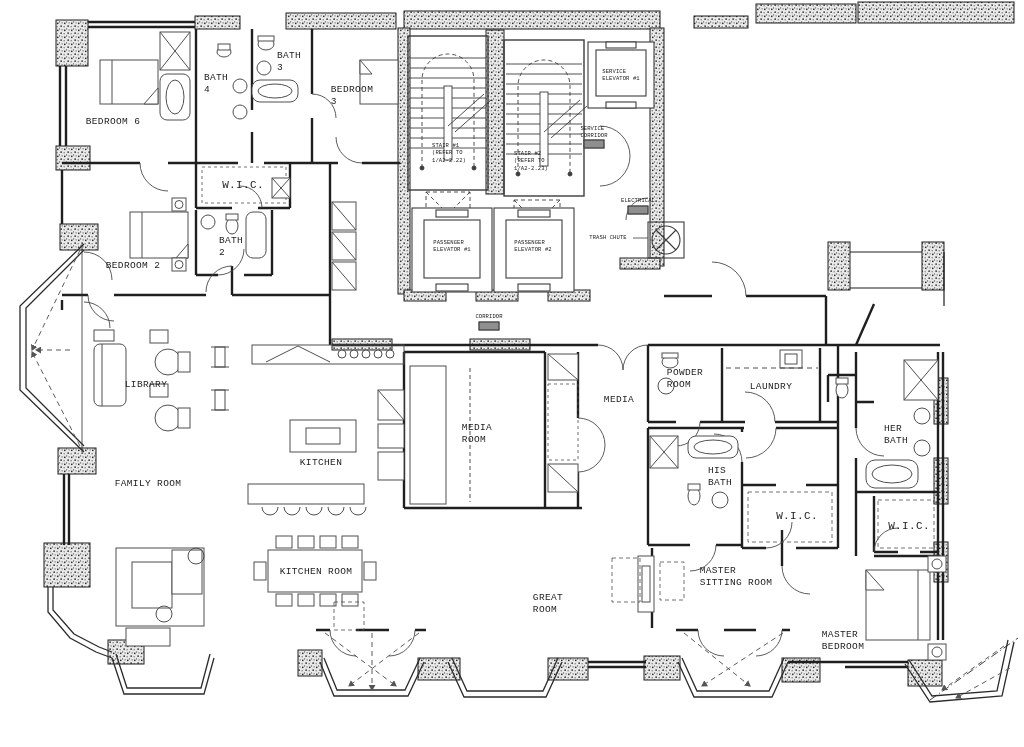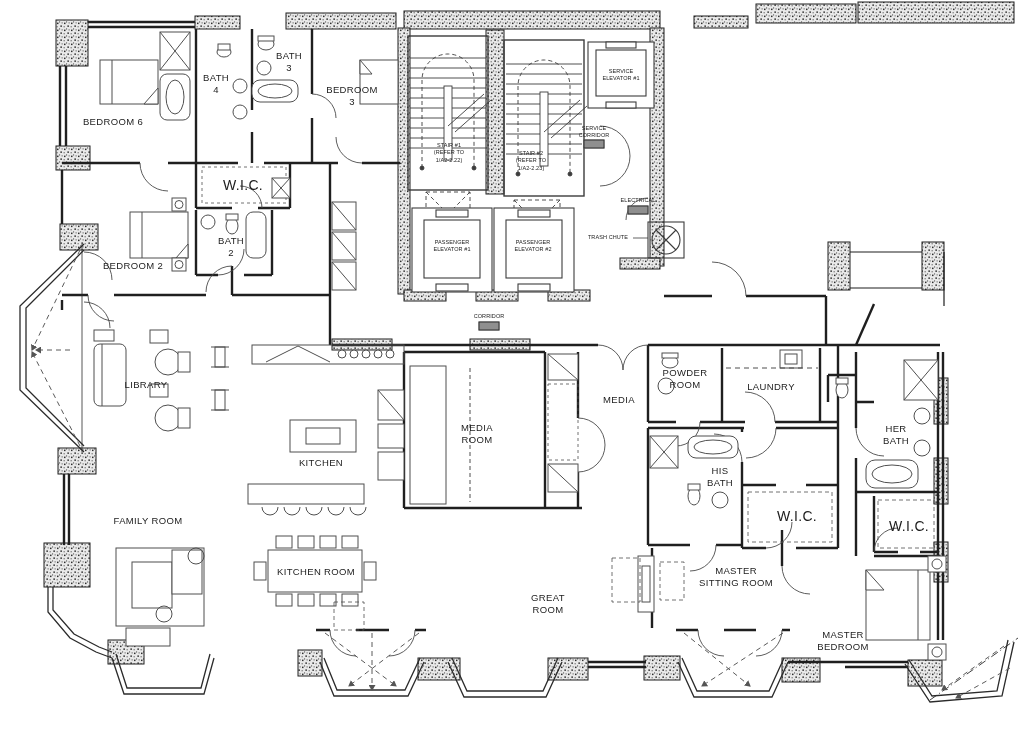--- a/index.html
+++ b/index.html
@@ -1,23 +1,23 @@
 <!DOCTYPE html>
 <html><head>
 <meta charset="utf-8">
 <style>
   html,body{margin:0;padding:0;background:#ffffff;}
   #plan{position:relative;width:1024px;height:747px;background:#ffffff;
         font-family:"Liberation Sans",sans-serif;overflow:hidden;}
   #plan svg{position:absolute;left:0;top:0;}
   .lbl{position:absolute;transform:translate(-50%,-50%);white-space:pre-line;
-       text-align:center;color:#1c1c1c;line-height:1.25;letter-spacing:.35px;
-       font-size:9.5px;}
+       text-align:left;color:#1c1c1c;line-height:1.25;letter-spacing:.35px;
+       font-size:9.5px;font-family:Liberation Mono, monospace;}
   .lbl.s{font-size:5.5px;letter-spacing:.1px;line-height:1.35;}
-  .lbl.w{font-size:14px;}
+  .lbl.w{font-size:11px;}
   .tag{position:absolute;transform:translate(-50%,-50%);width:19px;height:7px;
        background:#8f8f8f;border:1px solid #2e2e2e;}
 </style>
 </head>
 <body>
 
 <div id="plan">
 
 <svg width="1024" height="747" viewBox="0 0 1024 747">
   <defs>
@@ -440,21 +440,21 @@
   <div class="lbl" style="left:619px;top:400px">MEDIA</div>
   <div class="lbl" style="left:685px;top:379px">POWDER
 ROOM</div>
   <div class="lbl" style="left:771px;top:387px">LAUNDRY</div>
   <div class="lbl" style="left:720px;top:477px">HIS
 BATH</div>
   <div class="lbl" style="left:896px;top:435px">HER
 BATH</div>
   <div class="lbl w" style="left:797px;top:517px">W.I.C.</div>
   <div class="lbl w" style="left:909px;top:527px">W.I.C.</div>
-  <div class="lbl" style="left:148px;top:521px">FAMILY ROOM</div>
+  <div class="lbl" style="left:148px;top:484px">FAMILY ROOM</div>
   <div class="lbl" style="left:316px;top:572px">KITCHEN ROOM</div>
   <div class="lbl" style="left:548px;top:604px">GREAT
 ROOM</div>
   <div class="lbl" style="left:736px;top:577px">MASTER
 SITTING ROOM</div>
   <div class="lbl" style="left:843px;top:641px">MASTER
 BEDROOM</div>
 </div>
 
 </body></html>

